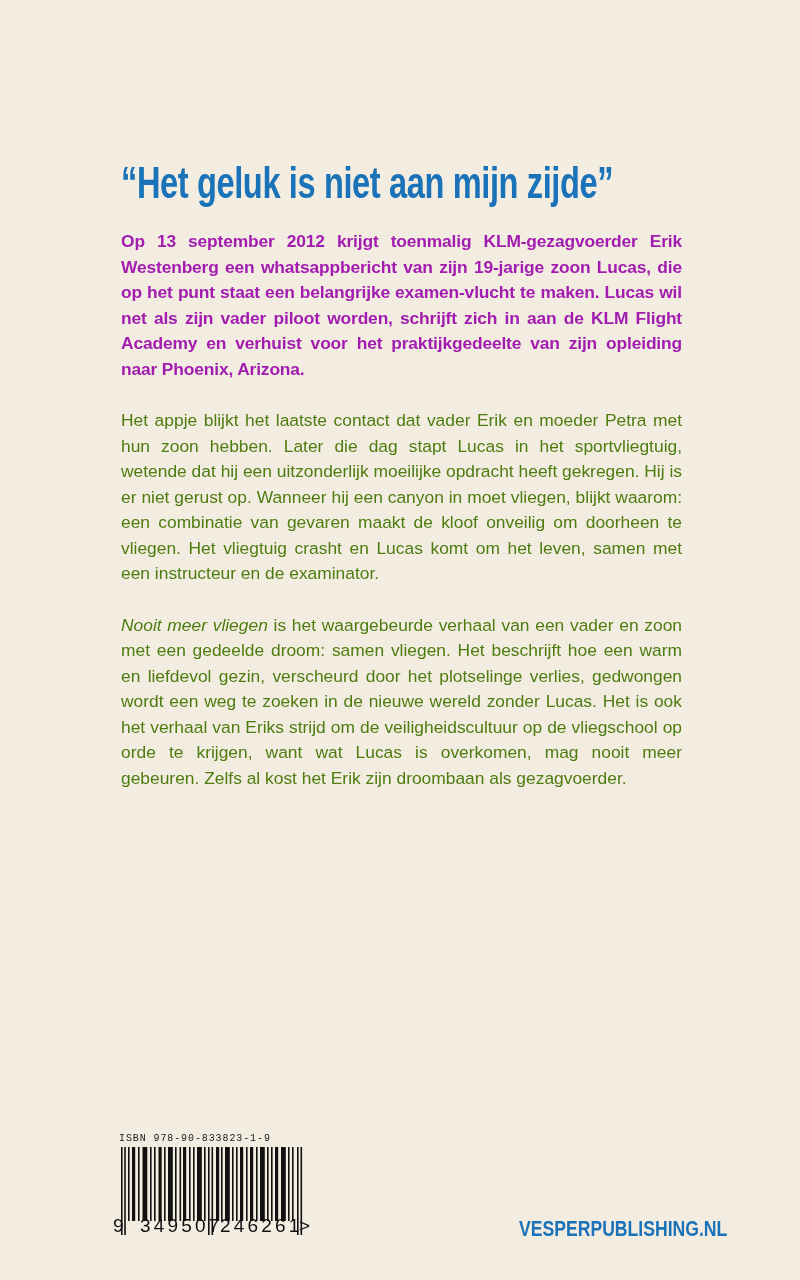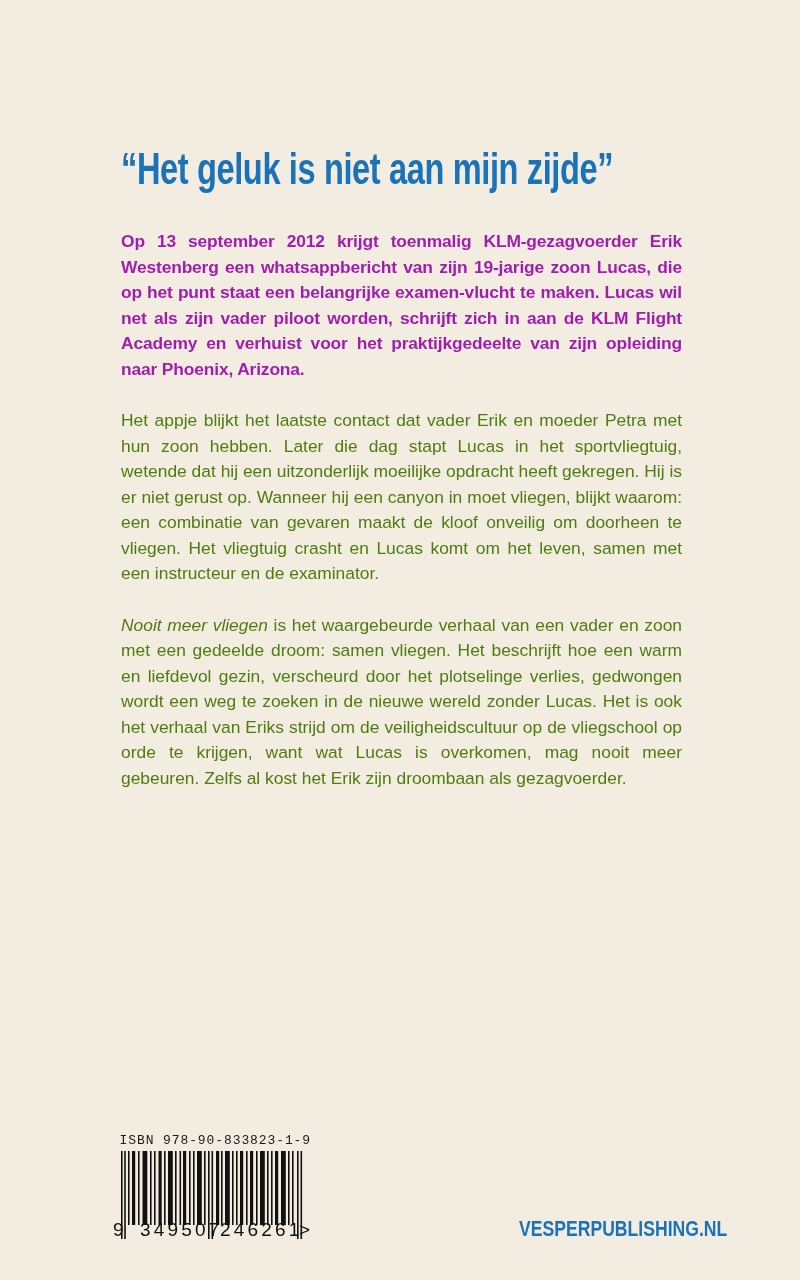--- a/index.html
+++ b/index.html
@@ -18,21 +18,21 @@
   .cover {
     position: absolute;
     inset: 0;
     background: #f3ece1;
   }
 
   
   .title-block {
     position: absolute;
     left: 121px;
-    top: 145px;
+    top: 159px;
     width: 562px;
     text-align: right;
   }
   .blurb-title {
     margin: 0;
     color: #1a72b8;
     font-family: "Liberation Sans Narrow", "Liberation Sans", sans-serif;
     font-size: 44px;
     line-height: 48px;
     font-weight: bold;
@@ -71,26 +71,25 @@
 
   
   .barcode-block {
     position: absolute;
     left: 113px;
     top: 1133px;
     width: 198px;
   }
   .isbn-text {
     font-family: "Liberation Mono", "DejaVu Sans Mono", monospace;
-    font-size: 13px;
+    font-size: 10px;
     letter-spacing: 0.9px;
     color: #1a1a1a;
     margin: 0 0 3px 6px;
     white-space: nowrap;
-    text-align: right;
   }
   .barcode-graphic {
     position: relative;
     height: 88px;
     width: 196px;
   }
   .bars {
     position: absolute;
     left: 8px;
     top: 0;

